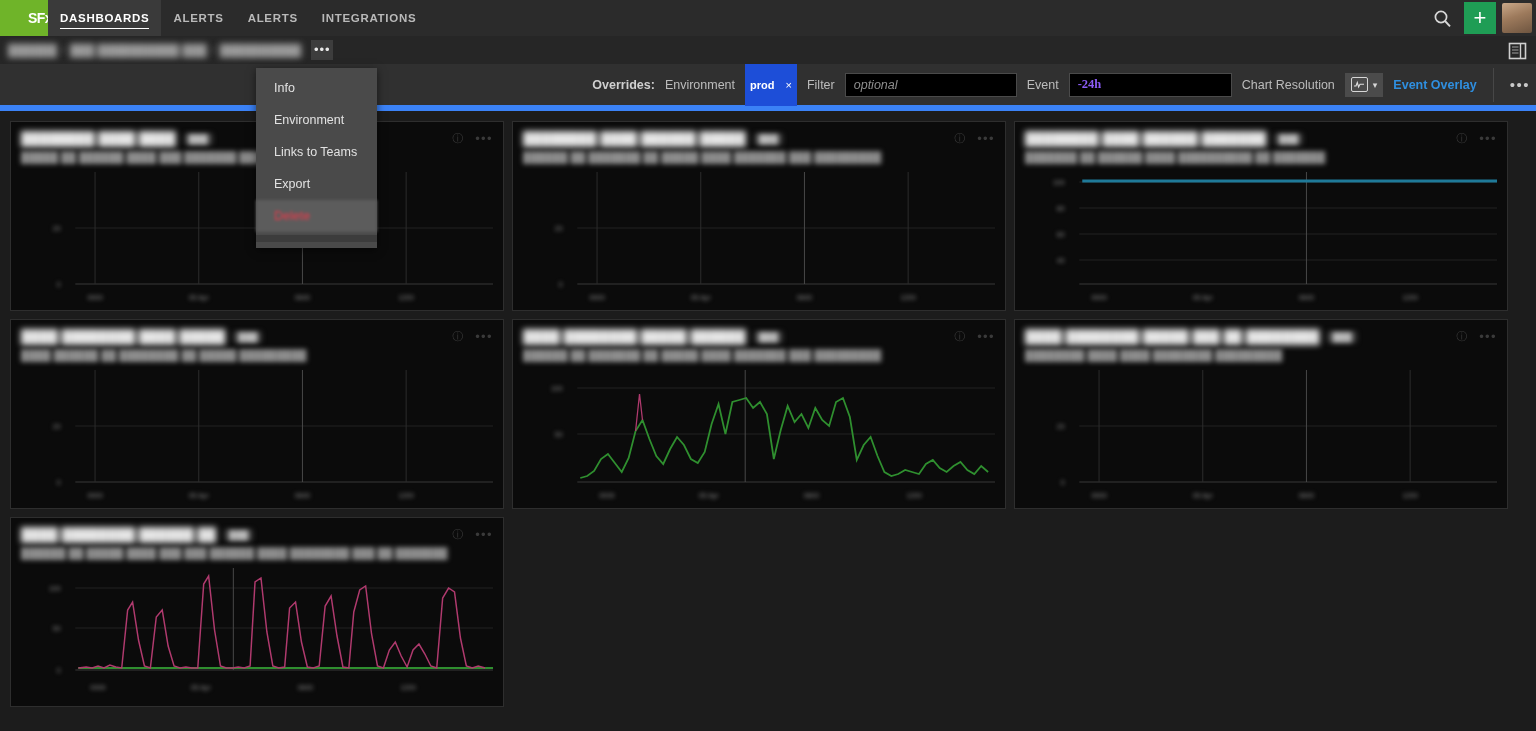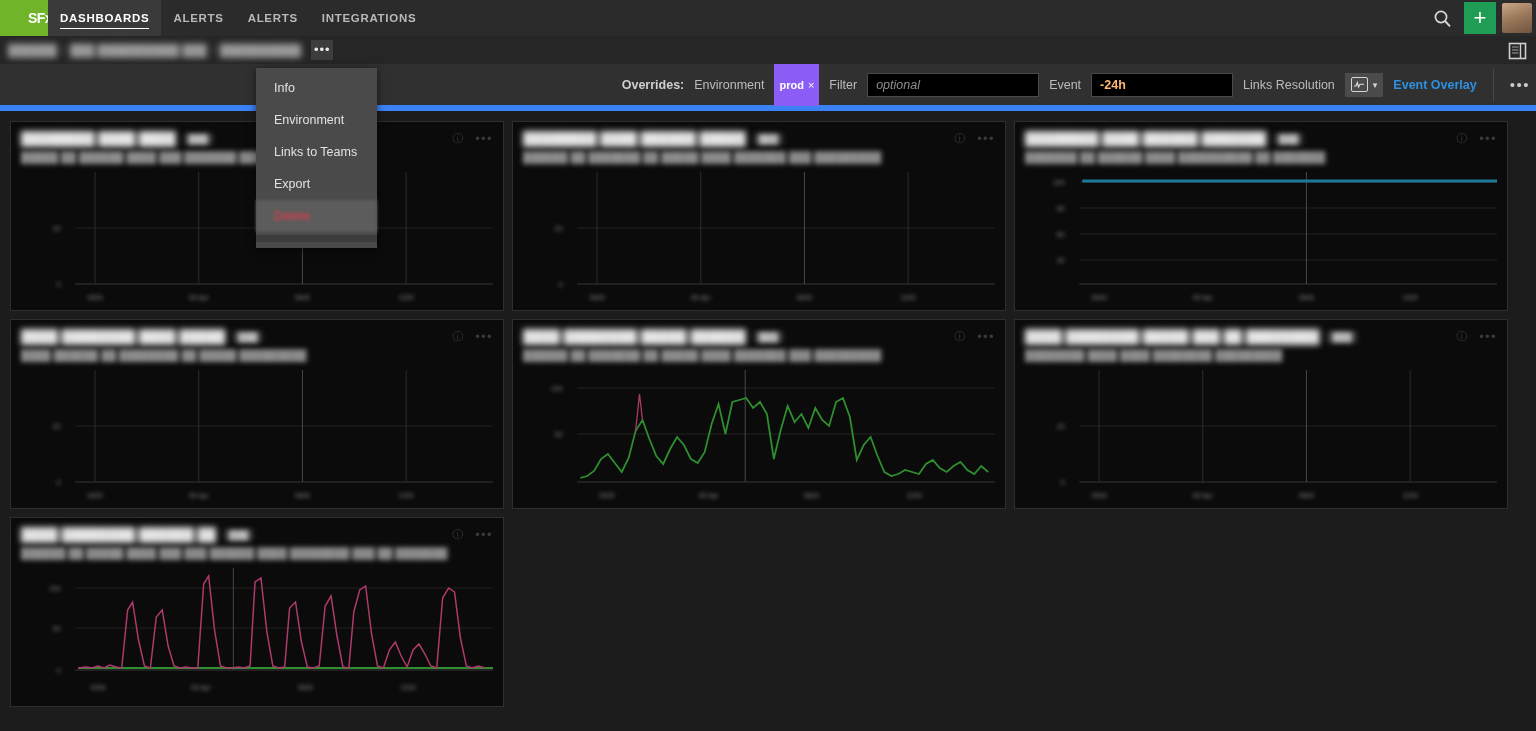--- a/index.html
+++ b/index.html
@@ -72,33 +72,33 @@
 
   
   .toolbar {
     height: 47px; background: #303030; display: flex; align-items: center;
     justify-content: flex-end; gap: 10px; position: relative;
     border-bottom: 6px solid #3b82f6;
   }
   .tb-label { color: #cfcfcf; font-size: 12.5px; font-weight: bold; }
   .tb-sub { color: #bcbcbc; font-size: 12.5px; }
   .chip {
-    background: #8b5cf6; color: #fff; font-size: 11px; font-weight: bold;
-    padding: 15px 5px; display: inline-flex; align-items: center; gap: 4px;
+    background: #1d4ed8; color: #fff; font-size: 11px; font-weight: bold;
+    padding: 15px 5px; display: inline-flex; align-items: center; gap: 11px;
     cursor: pointer;
   }
   .chip .x { font-size: 11px; font-weight: normal; }
   .tb-input {
     background: #000; border: 1px solid #4a4a4a; height: 24px;
     color: #ddd; font-size: 12.5px; padding: 0 8px;
     font-family: "Liberation Sans", sans-serif;
   }
   .tb-input::placeholder { color: #8e8e8e; font-style: italic; }
   #filter-input { width: 172px; }
-  #time-input { width: 142px; font-weight: bold; color: #fdba74; }
+  #time-input { width: 163px; font-weight: bold; color: #8b5cf6; font-family: Liberation Serif, serif; }
   .res-btn {
     background: #4b4b4b; height: 24px; display: flex; align-items: center;
     gap: 5px; padding: 0 6px; cursor: pointer;
   }
   .res-icon {
     width: 17px; height: 15px; border: 1.4px solid #d6d6d6; border-radius: 2px;
     display: flex; align-items: center; justify-content: center;
   }
   .chev { color: #d6d6d6; font-size: 9px; }
   .evt-link { color: #2f8fe0; font-size: 12.5px; font-weight: bold; cursor: pointer; }
@@ -201,21 +201,21 @@
   <span class="tb-label">Overrides:</span>
   <span class="tb-sub">Environment</span>
   <span class="chip">
     <span>prod</span>
     <span class="x">×</span>
   </span>
   <span class="tb-sub">Filter</span>
   <input id="filter-input" class="tb-input" placeholder="optional" style="">
   <span class="tb-sub">Event</span>
   <input id="time-input" class="tb-input" value="-24h" style="">
-  <span class="tb-sub">Links Resolution</span>
+  <span class="tb-sub">Chart Resolution</span>
   <div class="res-btn">
     <span class="res-icon">
       <svg width="12" height="9" viewBox="0 0 12 9">
           <polyline points="1,6 3,6 4.3,2.5 5.6,7 7,4.2 8.4,4.2 11,4.2" fill="none" stroke="#e0e0e0" stroke-width="1.1"></polyline>
         </svg>
     </span>
     <span class="chev">▾</span>
   </div>
   <span class="evt-link">Event Overlay</span>
   <div class="tb-divider"></div>

